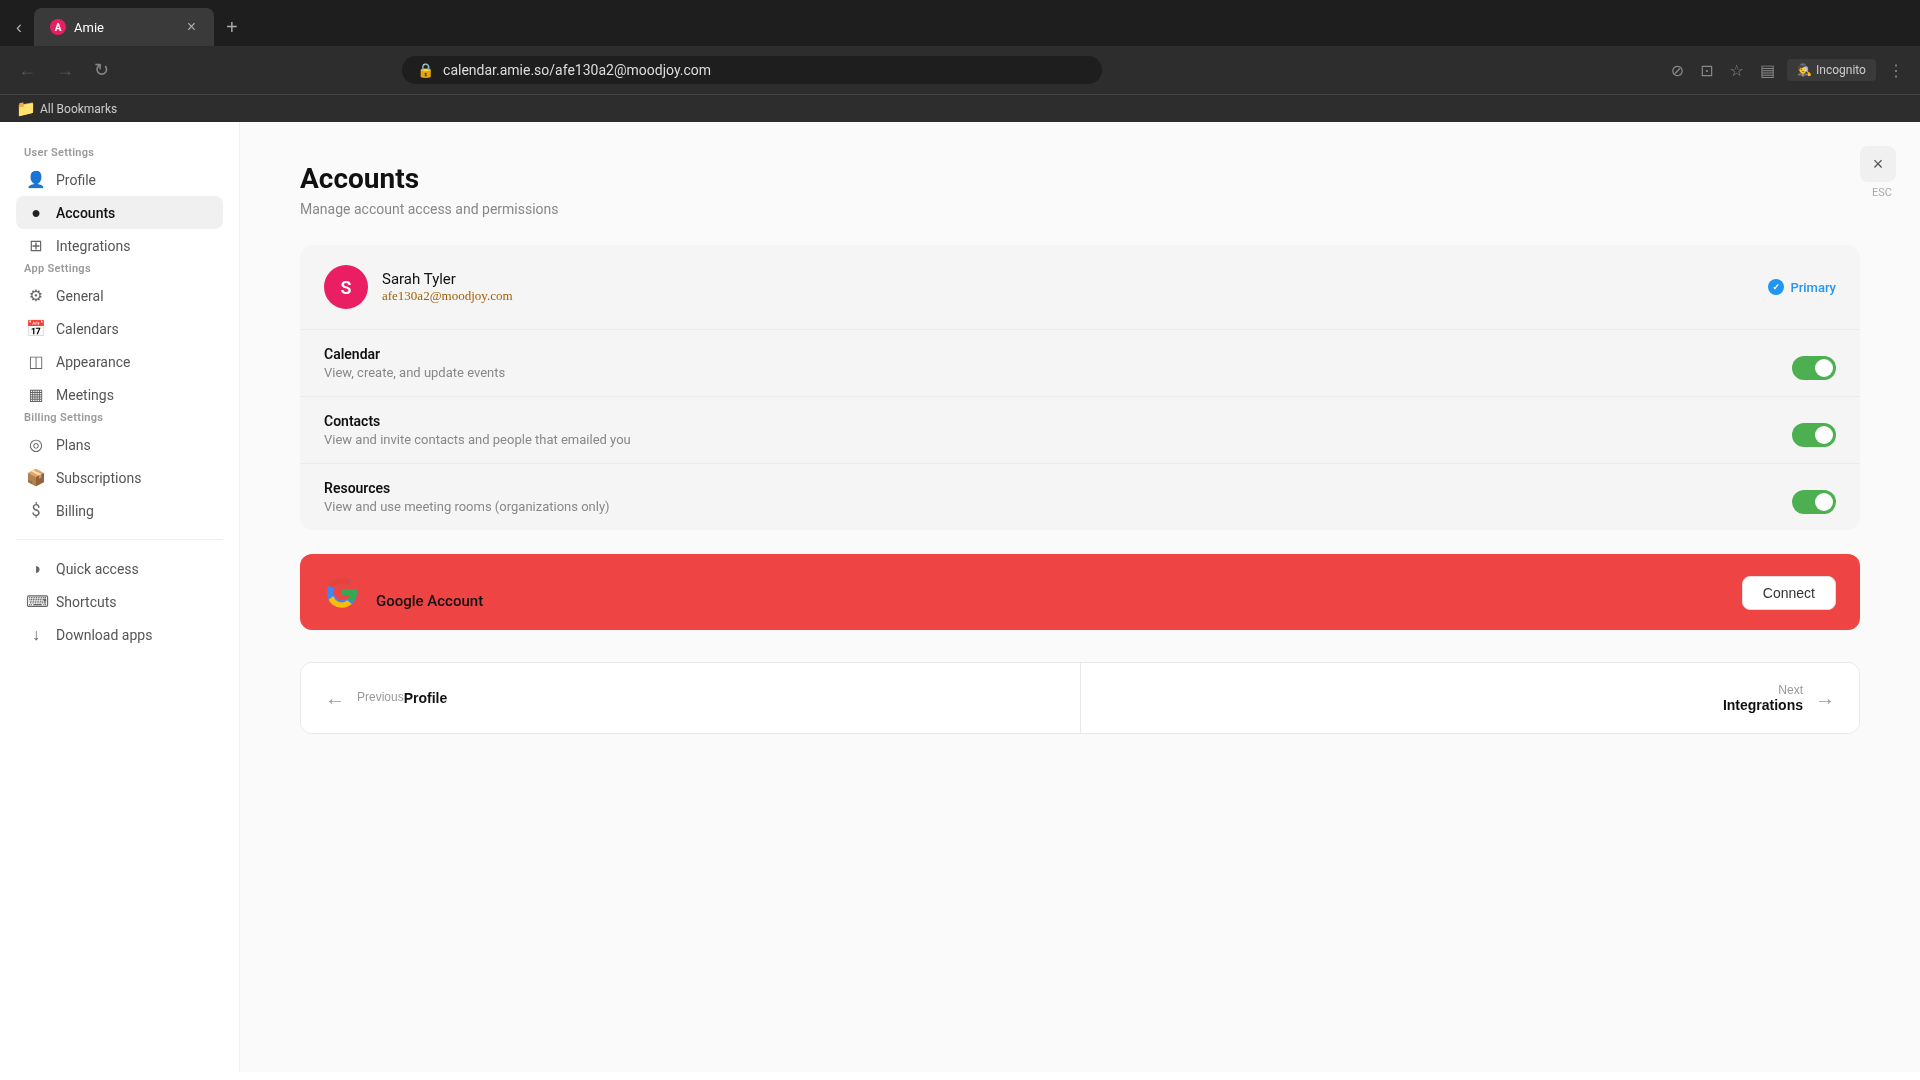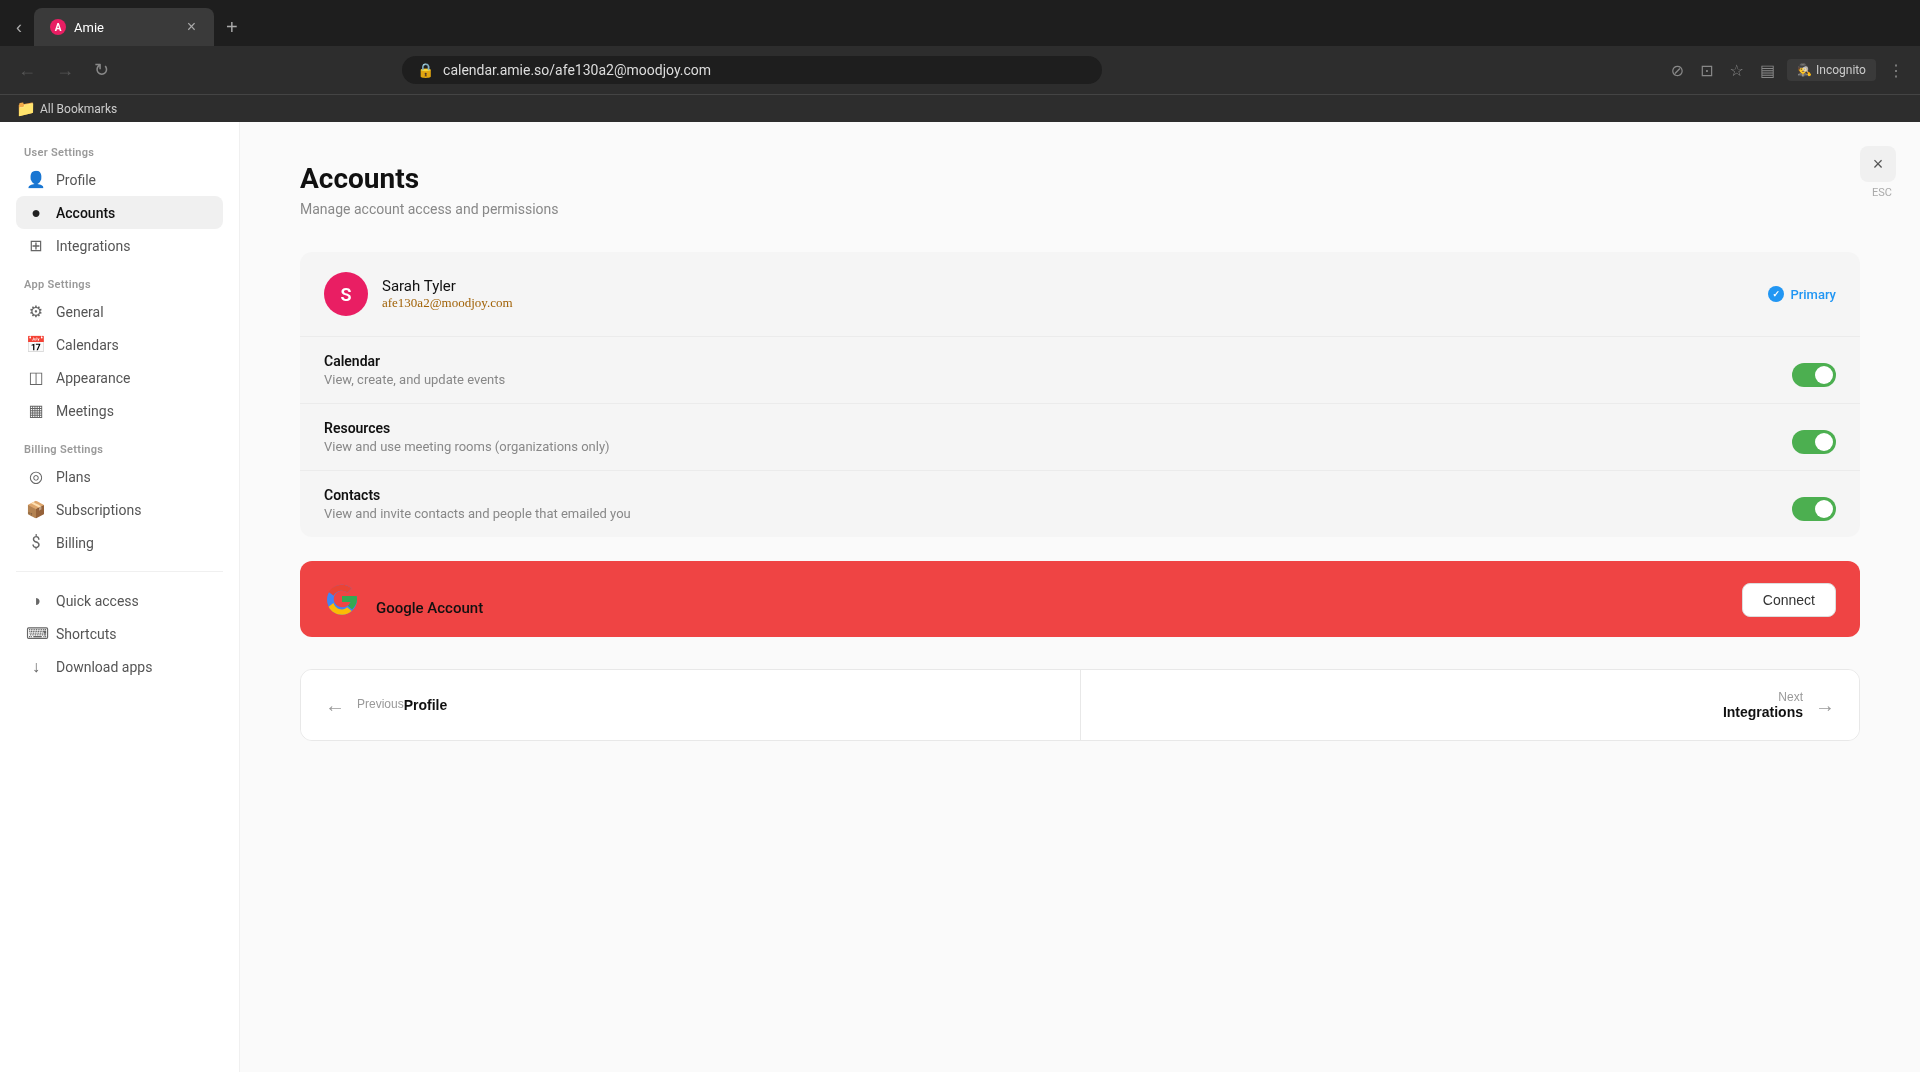--- a/index.html
+++ b/index.html
@@ -23,34 +23,34 @@
     .toolbar-actions { display: flex; align-items: center; gap: 8px; margin-left: auto; }
     .toolbar-icon { background: none; border: none; color: #888; font-size: 16px; cursor: pointer; padding: 4px; }
     .incognito-badge { background: #3a3a3a; color: #ccc; font-size: 12px; padding: 4px 10px; border-radius: 4px; display: flex; align-items: center; gap: 4px; }
     .bookmarks-bar { background: #2d2d2d; border-top: 1px solid #444; padding: 4px 16px; display: flex; align-items: center; gap: 4px; }
 
     
     .app-container { display: flex; height: calc(1080px - 130px); background: #fff; }
 
     
     .sidebar { width: 240px; padding: 24px 16px; border-right: 1px solid #f0f0f0; overflow-y: auto; flex-shrink: 0; background: #fff; }
-    .sidebar-section-label { font-size: 11px; color: #999; font-weight: 600; text-transform: none; letter-spacing: 0.3px; margin-bottom: 4px; margin-top: 16px; padding-left: 8px; }
+    .sidebar-section-label { font-size: 11px; color: #999; font-weight: 600; text-transform: none; letter-spacing: 0.3px; margin-bottom: 4px; padding-left: 8px; }
     .sidebar-section-label:first-child { margin-top: 0; }
     .sidebar-item { display: flex; align-items: center; gap: 10px; padding: 7px 10px; border-radius: 8px; cursor: pointer; color: #555; font-size: 14px; font-weight: 400; }
     .sidebar-item.active { background: #f0f0f0; color: #111; font-weight: 500; }
     .sidebar-item .icon { font-size: 16px; color: #666; width: 20px; text-align: center; }
     .sidebar-item.active .icon { color: #222; }
     .sidebar-divider { height: 1px; background: #f0f0f0; margin: 12px 0; }
 
     
     .main-content { flex: 1; padding: 40px 60px; overflow-y: auto; position: relative; background: #fafafa; }
     .close-btn { position: absolute; top: 24px; right: 24px; background: #f0f0f0; border: none; border-radius: 8px; width: 36px; height: 36px; font-size: 18px; cursor: pointer; color: #555; display: flex; align-items: center; justify-content: center; }
     .esc-label { position: absolute; top: 64px; right: 28px; font-size: 11px; color: #aaa; }
     .page-title { font-size: 28px; font-weight: 700; color: #111; margin-bottom: 6px; }
-    .page-subtitle { font-size: 14px; color: #888; margin-bottom: 35px; }
+    .page-subtitle { font-size: 14px; color: #888; margin-bottom: 28px; }
 
     
     .account-card { background: #f5f5f5; border-radius: 12px; padding: 0; margin-bottom: 24px; overflow: hidden; }
     .account-header { display: flex; align-items: center; padding: 20px 24px; gap: 14px; }
     .account-avatar { width: 44px; height: 44px; background: #e91e63; border-radius: 50%; display: flex; align-items: center; justify-content: center; font-size: 18px; color: white; font-weight: 600; flex-shrink: 0; }
     .account-info { flex: 1; }
     .account-name { font-size: 15px; font-weight: 400; color: #111; }
     .account-email { font-size: 13px; color: #a16207; font-family: Liberation Serif, serif; }
     .primary-badge { display: flex; align-items: center; gap: 6px; color: #2196f3; font-size: 13px; font-weight: 500; }
     .primary-dot { width: 16px; height: 16px; background: #2196f3; border-radius: 50%; display: flex; align-items: center; justify-content: center; }
@@ -234,33 +234,33 @@
           <div class="permission-desc">View, create, and update events</div>
         </div>
         <label class="toggle">
           <input type="checkbox" checked="" style="">
           <span class="toggle-slider"></span>
         </label>
       </div>
 
       <div class="permission-row">
         <div class="permission-info">
-          <div class="permission-name">Resources</div>
-          <div class="permission-desc">View and use meeting rooms (organizations only)</div>
+          <div class="permission-name">Contacts</div>
+          <div class="permission-desc">View and invite contacts and people that emailed you</div>
         </div>
         <label class="toggle">
           <input type="checkbox" checked="" style="">
           <span class="toggle-slider"></span>
         </label>
       </div>
 
       <div class="permission-row">
         <div class="permission-info">
-          <div class="permission-name">Contacts</div>
-          <div class="permission-desc">View and invite contacts and people that emailed you</div>
+          <div class="permission-name">Resources</div>
+          <div class="permission-desc">View and use meeting rooms (organizations only)</div>
         </div>
         <label class="toggle">
           <input type="checkbox" checked="" style="">
           <span class="toggle-slider"></span>
         </label>
       </div>
     </div>
 
     <div class="google-account">
       <svg class="google-logo" viewBox="0 0 48 48" xmlns="http://www.w3.org/2000/svg">

